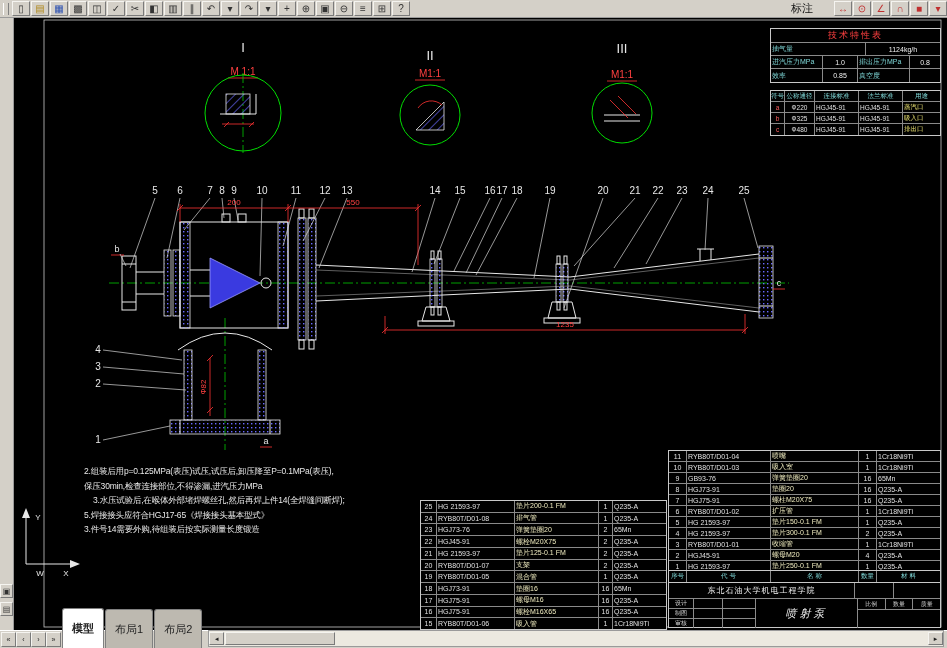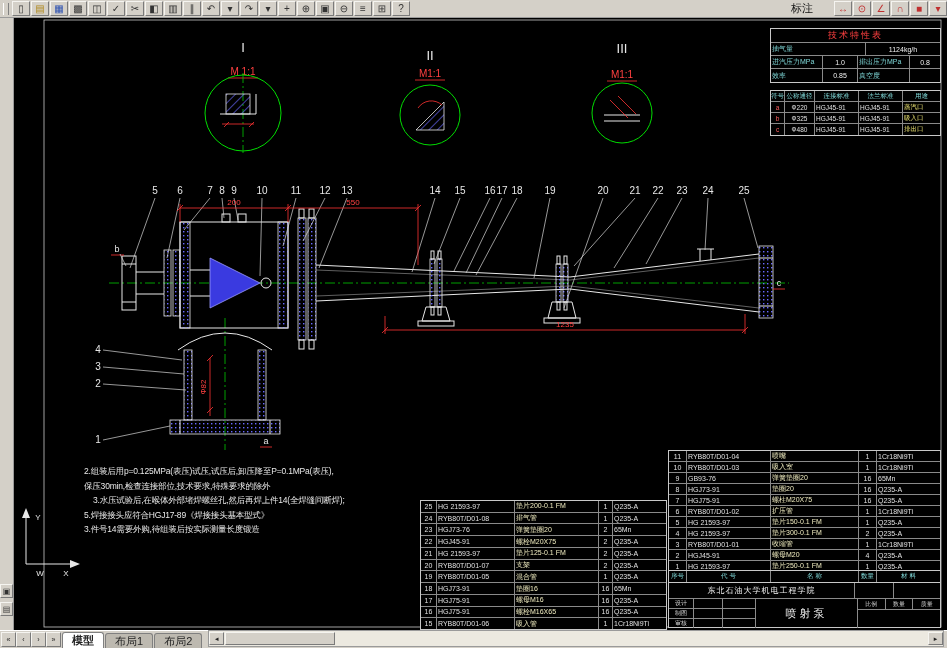--- a/index.html
+++ b/index.html
@@ -92,31 +92,31 @@
   .ttlSchool{flex:1;text-align:center;line-height:15px;font-size:8px;border-right:1px solid #8a8a8a;color:#efefef;letter-spacing:1px;}
   .ttlTopR{width:38px;border-right:1px solid #8a8a8a;}
   .ttlTopR2{width:46px;}
   .ttlBot{flex:1;display:flex;}
   .ttlLeft{width:86px;border-right:1px solid #8a8a8a;display:flex;flex-direction:column;}
   .ttlLRow{flex:1;display:flex;border-bottom:1px solid #8a8a8a;}
   .ttlLRow:last-child{border-bottom:none;}
   .ttlLbl{width:24px;font-size:6px;display:flex;align-items:center;justify-content:center;border-right:1px solid #8a8a8a;color:#cfcfcf;}
   .ttlBlank{width:28px;border-right:1px solid #8a8a8a;}
   .ttlBlank2{flex:1;}
-  .ttlName{flex:1;display:flex;align-items:center;justify-content:center;font-size:11px;border-right:1px solid #8a8a8a;letter-spacing:3px;color:#f0f0f0;}
+  .ttlName{flex:1;display:flex;align-items:center;justify-content:center;font-size:11px;border-right:1px solid #8a8a8a;letter-spacing:3px;color:#f0f0f0;font-style:italic;}
   .ttlRight{width:82px;display:flex;flex-direction:column;}
   .ttlRHead{height:10px;display:flex;border-bottom:1px solid #8a8a8a;}
   .ttlRCell{flex:1;font-size:6px;text-align:center;line-height:10px;border-right:1px solid #8a8a8a;color:#cfcfcf;}
   .ttlRCell:last-child{border-right:none;}
   .ttlRBlank{flex:1;}
 
   
   .tabbar{position:absolute;left:0;top:630px;width:947px;height:18px;background:#d4d0c8;border-top:1px solid #fff;display:flex;align-items:flex-end;box-sizing:border-box;padding:0 1px;}
   .navBtn{width:15px;height:15px;margin-bottom:1px;padding:0;background:#d4d0c8;border:1px solid;border-color:#f5f4f0 #7a7a7a #7a7a7a #f5f4f0;font-size:7px;color:#222;line-height:1;}
-  .tab{height:14px;line-height:14px;padding:0 9px;font-size:11px;color:#222;background:#bdb9b0;border:1px solid #808080;border-bottom:none;border-radius:3px 3px 0 0;margin-left:1px;cursor:pointer;}
+  .tab{height:14px;line-height:14px;padding:12px 9px;font-size:11px;color:#222;background:#bdb9b0;border:1px solid #808080;border-bottom:none;border-radius:3px 3px 0 0;margin-left:1px;cursor:pointer;}
   .tab.active{background:#ffffff;font-weight:bold;height:15px;line-height:15px;}
   .hscroll{flex:1;height:15px;margin:0 2px 1px 6px;display:flex;align-items:center;background:#ece9e0;border:1px solid #9a9a9a;}
   .sbBtn{width:15px;height:13px;padding:0;background:#d4d0c8;border:1px solid;border-color:#f5f4f0 #7a7a7a #7a7a7a #f5f4f0;font-size:7px;line-height:1;color:#222;}
   .sbTrack{flex:1;height:13px;position:relative;}
   .sbThumb{position:absolute;left:1px;top:0;width:110px;height:13px;background:#d4d0c8;border:1px solid;border-color:#f5f4f0 #7a7a7a #7a7a7a #f5f4f0;box-sizing:border-box;}
 </style>
 </head>
 <body>
 
 <div class="window">
@@ -402,23 +402,23 @@
         <polygon points="56,542 66,546 56,550" fill="#e8e8e8"></polygon>
         <text class="tU" x="24" y="502">Y</text>
         <text class="tU" x="52" y="558">X</text>
         <text class="tU" x="26" y="558">W</text>
       </g>
     </svg>
 
     <div class="techreq">
       <div>
           <div class="trline">2.组装后用p=0.125MPa(表压)试压,试压后,卸压降至P=0.1MPa(表压),</div>
-          <div class="trline">保压30min,检查连接部位,技术要求,特殊要求的除外</div>
+          <div class="trline">保压30min,检查连接部位,不得渗漏,进汽压力MPa</div>
           <div class="trline">3.水压试验后,在喉体外部堵焊螺丝孔,然后再焊上件14(全焊缝间断焊);</div>
-          <div class="trline">5.焊接接头应符合HGJ17-89《焊接接头基本型式》</div>
+          <div class="trline">5.焊接接头应符合HGJ17-65《焊接接头基本型式》</div>
           <div class="trline">3.件号14需要外购,待组装后按实际测量长度锻造</div>
         </div>
     </div>
 
     <div class="cadT specT">
       <div class="spTitle">技术特性表</div>
       <div class="rowF">
         <span class="cell spL" style="width:95px">抽气量</span>
         <span class="cell spV">1124kg/h</span>
       </div>

